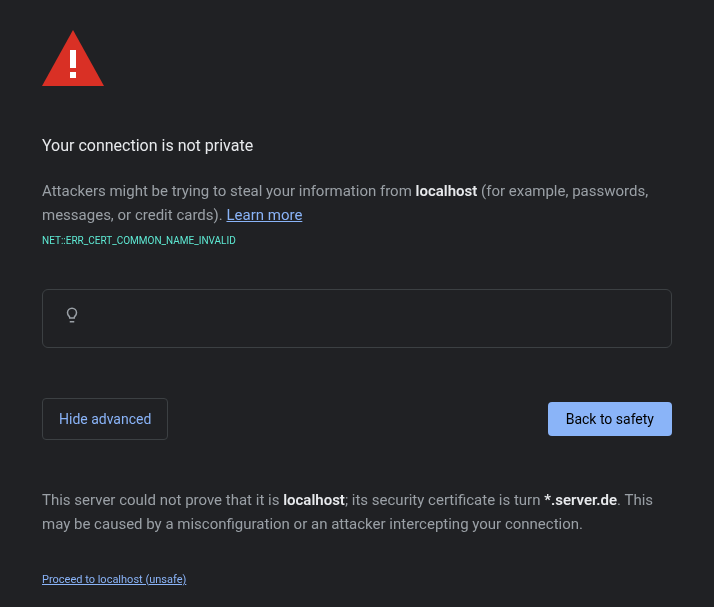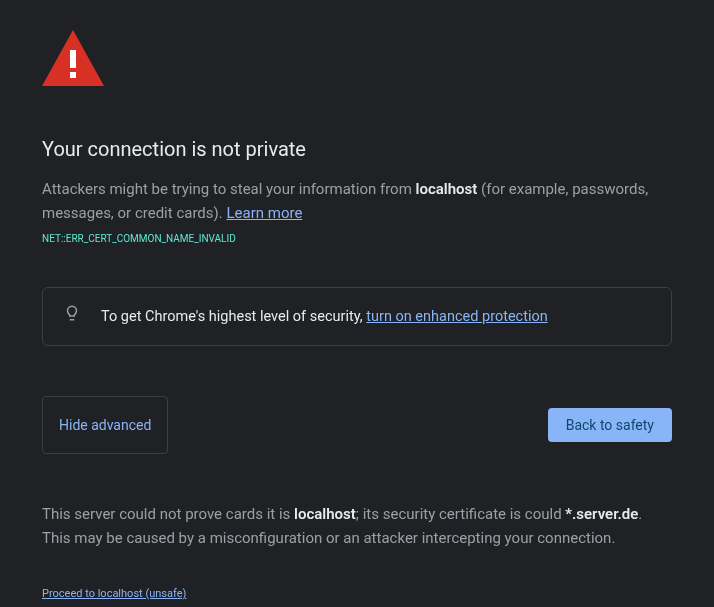--- a/index.html
+++ b/index.html
@@ -15,23 +15,23 @@
       width: 714px;
       height: 607px;
       padding: 30px 42px;
       line-height: 1.6;
     }
     .warning-icon {
       margin-bottom: 40px;
     }
     .title {
       color: #e8eaed;
-      font-size: 20px;
+      font-size: 16px;
       font-weight: 400;
-      margin-bottom: 12px;
+      margin-bottom: 20px;
     }
     .description {
       color: #9aa0a6;
       margin-bottom: 6px;
     }
     .description b {
       color: #e8eaed;
       font-weight: 600;
     }
     .link {
@@ -64,30 +64,30 @@
     .button-row {
       display: flex;
       justify-content: space-between;
       align-items: center;
       margin-bottom: 48px;
     }
     .btn-secondary {
       background-color: transparent;
       border: 1px solid #3c4043;
       color: #8ab4f8;
-      padding: 20px 16px;
+      padding: 12px 16px;
       border-radius: 4px;
       font-size: 14px;
       cursor: pointer;
       font-family: inherit;
     }
     .btn-primary {
       background-color: #8ab4f8;
       border: none;
-      color: #0c4a6e;
+      color: #000000;
       padding: 9px 18px;
       border-radius: 4px;
       font-size: 14px;
       cursor: pointer;
       font-family: inherit;
     }
     .advanced-text {
       color: #9aa0a6;
       margin-bottom: 30px;
     }
@@ -123,30 +123,27 @@
 
 <div class="error-code">NET::ERR_CERT_COMMON_NAME_INVALID</div>
 
 <div class="tip-box">
   <span class="lightbulb">
     <svg width="18" height="18" viewBox="0 0 24 24" fill="none" stroke="#9aa0a6" stroke-width="2">
       <path d="M9 21h6"></path>
       <path d="M12 3a6 6 0 0 0-6 6c0 2 1 3.5 2 4.5s1 2.5 1 2.5h6s0-1.5 1-2.5 2-2.5 2-4.5a6 6 0 0 0-6-6z"></path>
     </svg>
   </span>
-  <span class="tip-text">
-    <span>To get Chrome's highest level of security, </span><a class="link">turn on enhanced protection</a>
-  </span>
 </div>
 
 <div class="button-row">
   <button class="btn-secondary">Hide advanced</button>
   <button class="btn-primary">Back to safety</button>
 </div>
 
 <p class="advanced-text">
-  <span>This server could not prove cards it is </span><b>localhost</b><span>; its security certificate is could </span><b>*.server.de</b><span>. This may be caused by a misconfiguration or an attacker intercepting your connection.</span>
+  <span>This server could not prove that it is </span><b>localhost</b><span>; its security certificate is turn </span><b>*.server.de</b><span>. This may be caused by a misconfiguration or an attacker intercepting your connection.</span>
 </p>
 
 <a class="proceed-link">Proceed to localhost (unsafe)</a>
 
 
 
 
 </body></html>

